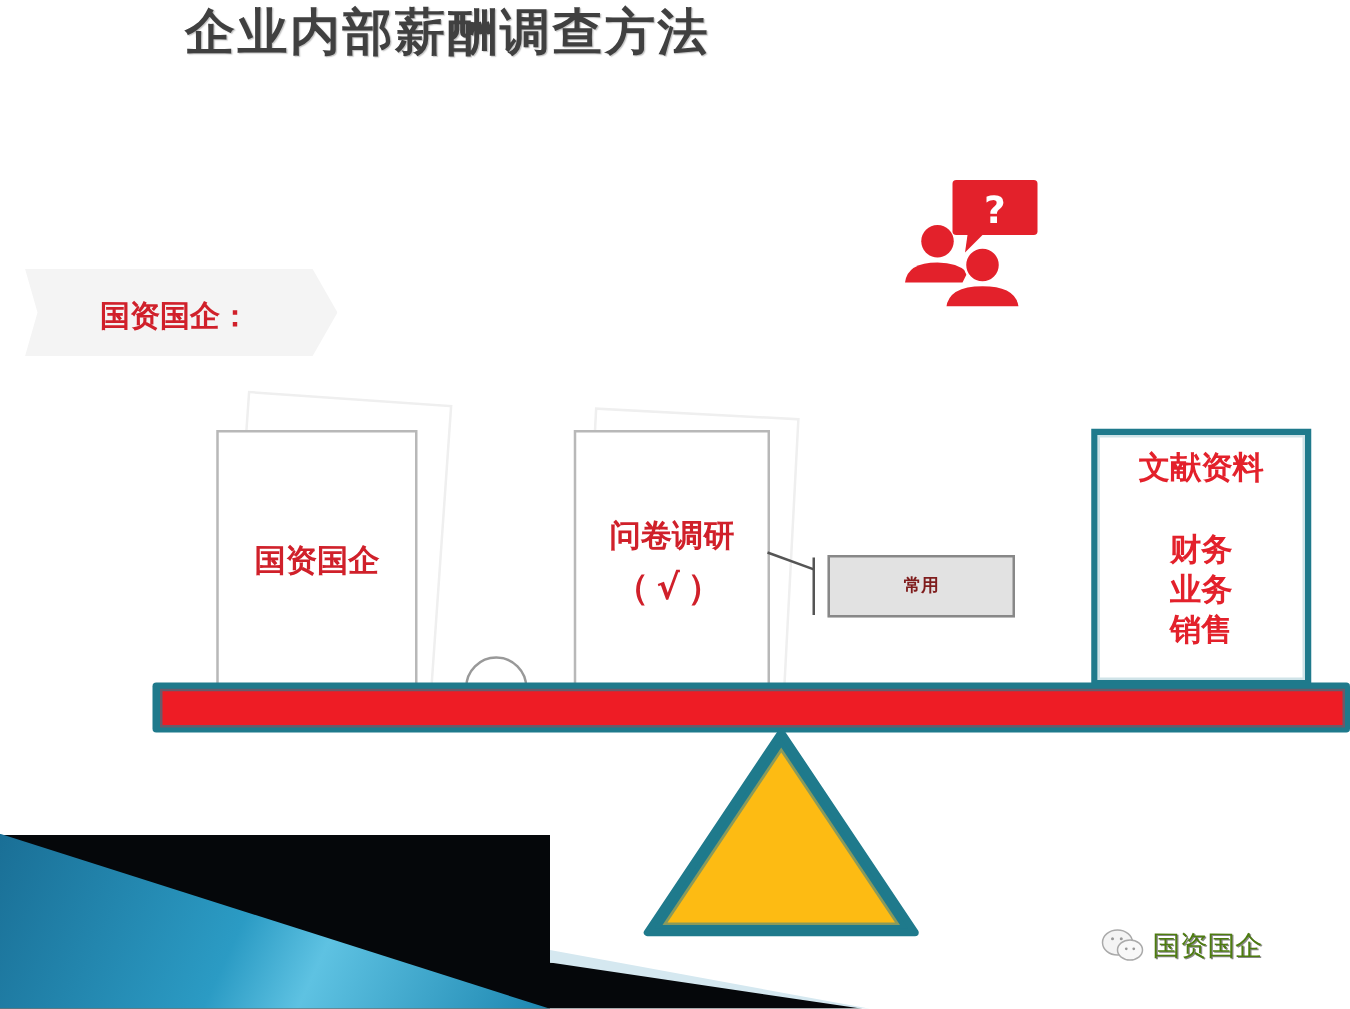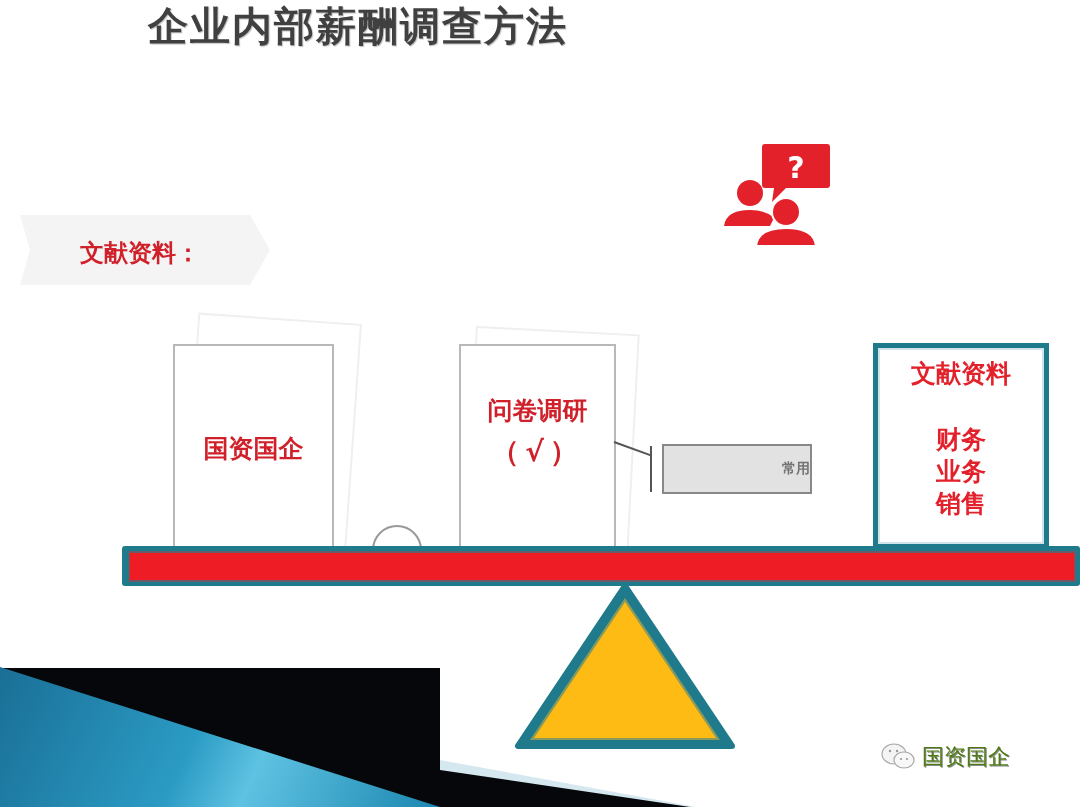--- a/index.html
+++ b/index.html
@@ -29,33 +29,33 @@
 
     .faint-shape { border: 2px solid #efefef; }
 
     .card {
       background: #fff; border: 2px solid #b8b8b8;
       display: flex; align-items: center; justify-content: center;
       flex-direction: column; text-align: center;
       color: #d0202a; font-weight: bold; font-size: 25px;
     }
     .card1 { left: 173px; top: 344px; width: 157px; height: 205px; }
-    .card2 { left: 459px; top: 344px; width: 157px; height: 205px; justify-content: flex-start; padding-top: 48px; box-sizing: border-box; }
+    .card2 { left: 459px; top: 344px; width: 157px; height: 205px; justify-content: flex-start; padding-top: 66px; box-sizing: border-box; }
     .card2 .line2 { margin-top: 6px; font-size: 28px; letter-spacing: 6px; }
 
     .callout-line {
       left: 614px; top: 441px; width: 40px; height: 2px; background: #555;
       transform: rotate(20deg); transform-origin: left center;
     }
     .callout-bar { left: 650px; top: 446px; width: 2px; height: 46px; background: #555; }
     .callout-box {
       left: 662px; top: 444px; width: 146px; height: 46px;
       background: #e2e2e2; border: 2px solid #888;
-      display: flex; align-items: center; justify-content: flex-end;
-      font-size: 14px; color: #737373; font-weight: bold;
+      display: flex; align-items: center; justify-content: center;
+      font-size: 14px; color: #7f1d1d; font-weight: bold;
     }
 
     .card3 {
       left: 873px; top: 343px; width: 176px; height: 206px;
       border: 5px solid #1f7a8c; box-shadow: inset 0 0 0 2px #cfe3e8;
       background: #fff; box-sizing: border-box;
       display: flex; flex-direction: column; align-items: center;
       color: #e3212b; font-weight: bold; font-size: 25px; line-height: 32px;
       padding-top: 10px;
     }
@@ -100,21 +100,21 @@
       color: #4d7c0f; font-size: 22px;
       text-shadow: 1px 1px 0 #888, -1px -1px 0 #fff;
     }
   </style>
 </head>
 <body>
 
 <div class="abs title">企业内部薪酬调查方法</div>
 
 <div class="abs label-banner"></div>
-<div class="abs label-text">文献资料：</div>
+<div class="abs label-text">国资国企：</div>
 
 <svg class="abs" style="left:716px;top:140px;" width="120" height="110" viewBox="0 0 120 110">
   <rect x="46" y="4" width="68" height="44" rx="3" fill="#e3212b"></rect>
   <polygon points="58,48 70,48 56,62" fill="#e3212b"></polygon>
   <text x="80" y="38" font-size="30" font-weight="bold" fill="#ffffff" text-anchor="middle" font-family="DejaVu Sans, sans-serif">?</text>
   <circle cx="34" cy="53" r="13" fill="#e3212b"></circle>
   <path d="M8,86 Q10,70 34,70 Q50,70 58,78 L54,86 Z" fill="#e3212b"></path>
   <circle cx="70" cy="72" r="14" fill="#e3212b" stroke="#fff" stroke-width="2"></circle>
   <path d="M40,106 Q42,88 70,88 Q98,88 100,106 Z" fill="#e3212b" stroke="#fff" stroke-width="2"></path>
 </svg>

